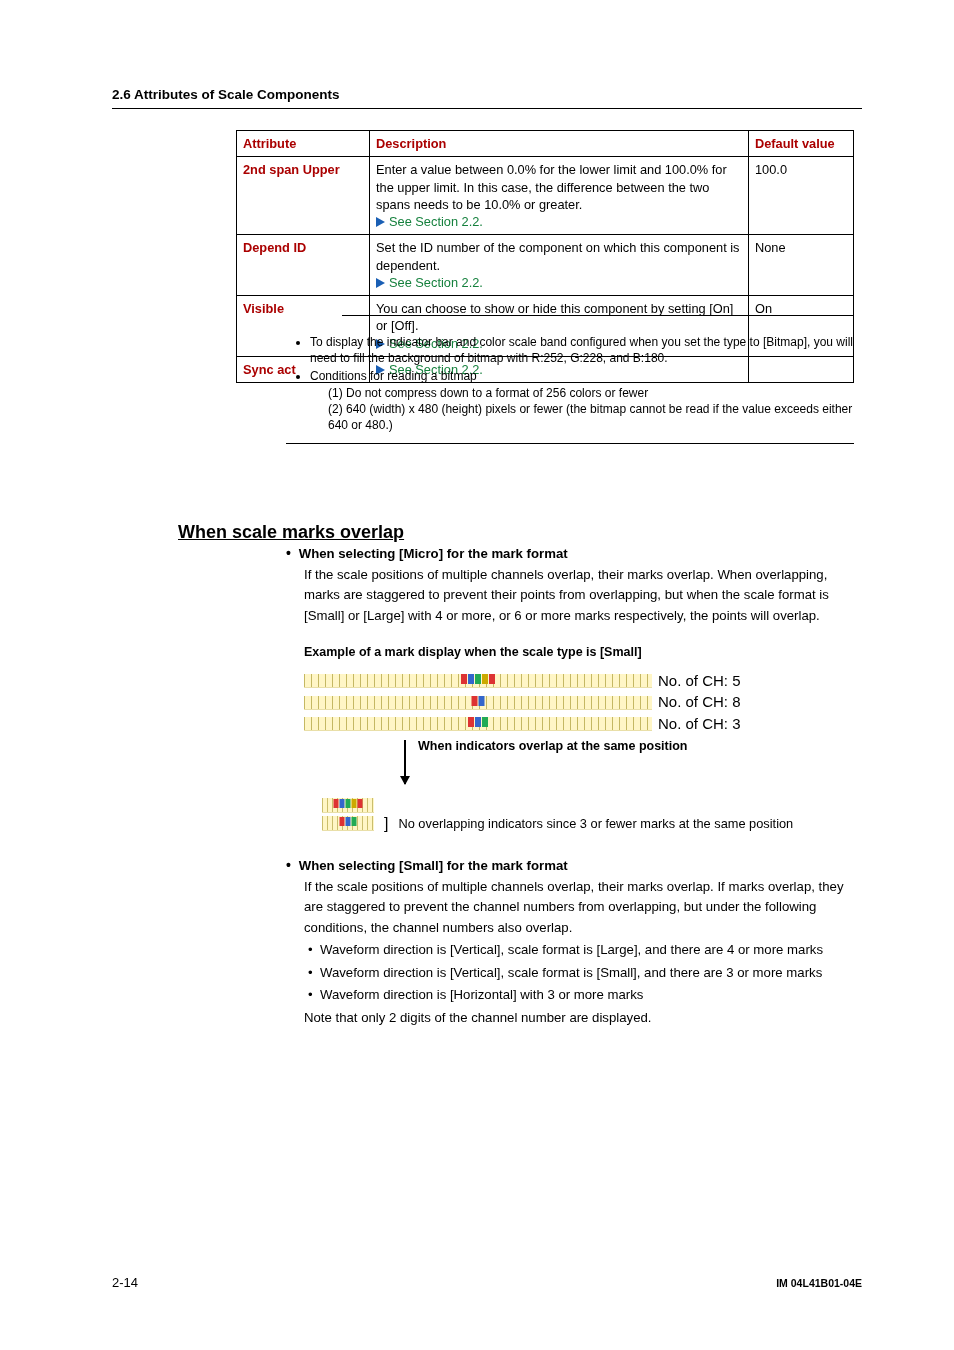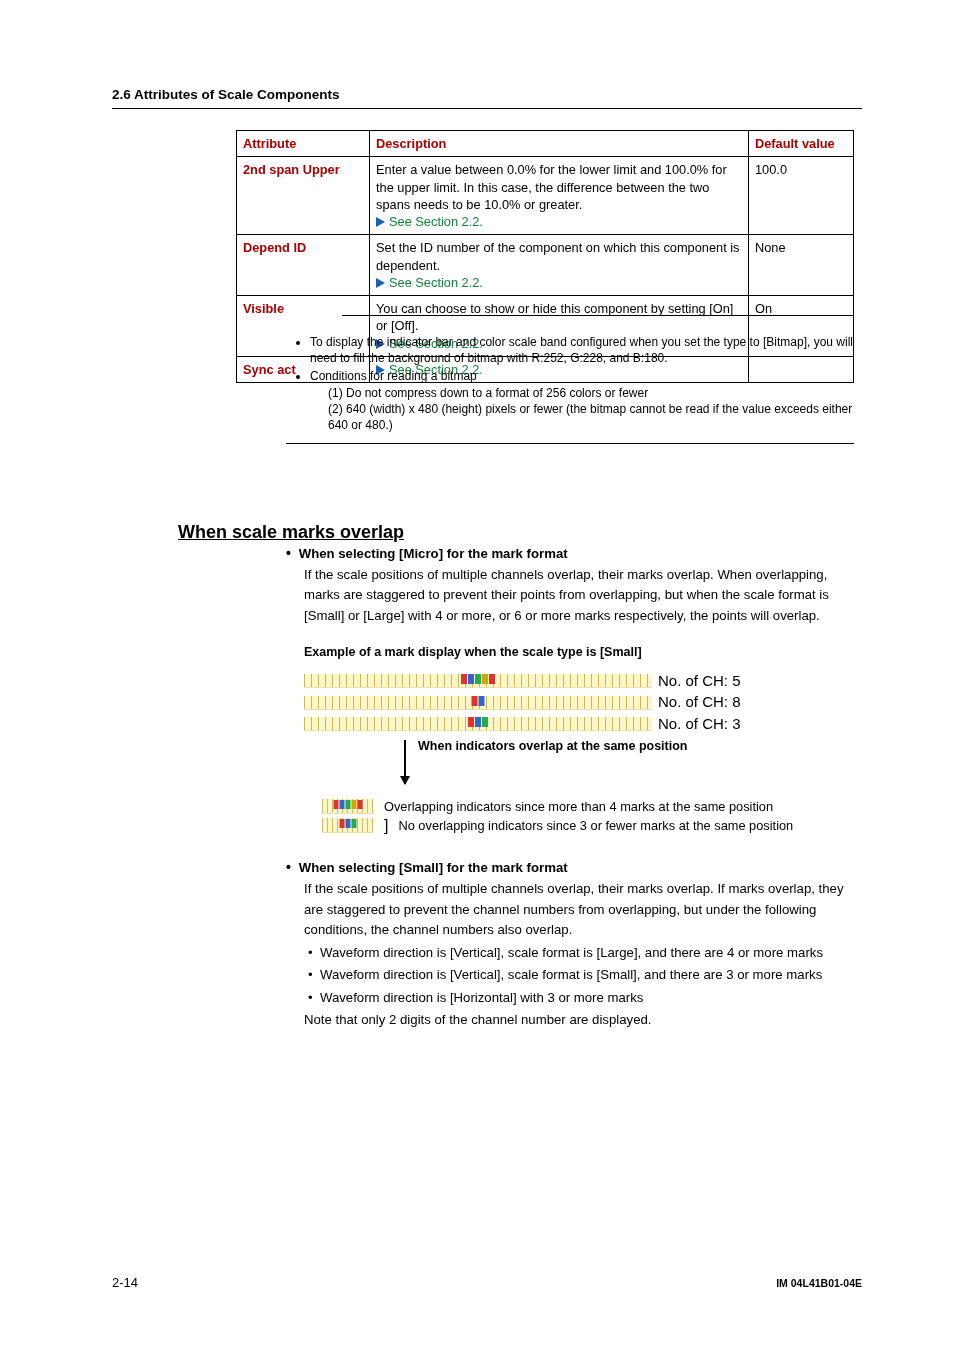--- a/index.html
+++ b/index.html
@@ -298,21 +298,20 @@
         <div class="row">
           <div class="mini">
               <div class="cluster">
                 <span class="m r"></span>
                 <span class="m b"></span>
                 <span class="m g"></span>
                 <span class="m gold"></span>
                 <span class="m r"></span>
               </div>
             </div>
-          <span>Overlapping indicators since more than 4 marks at the same position</span>
         </div>
         <div class="row">
           <div class="mini">
               <div class="cluster">
                 <span class="m r"></span>
                 <span class="m b"></span>
                 <span class="m g"></span>
               </div>
             </div>
           <span class="brack">]</span>

